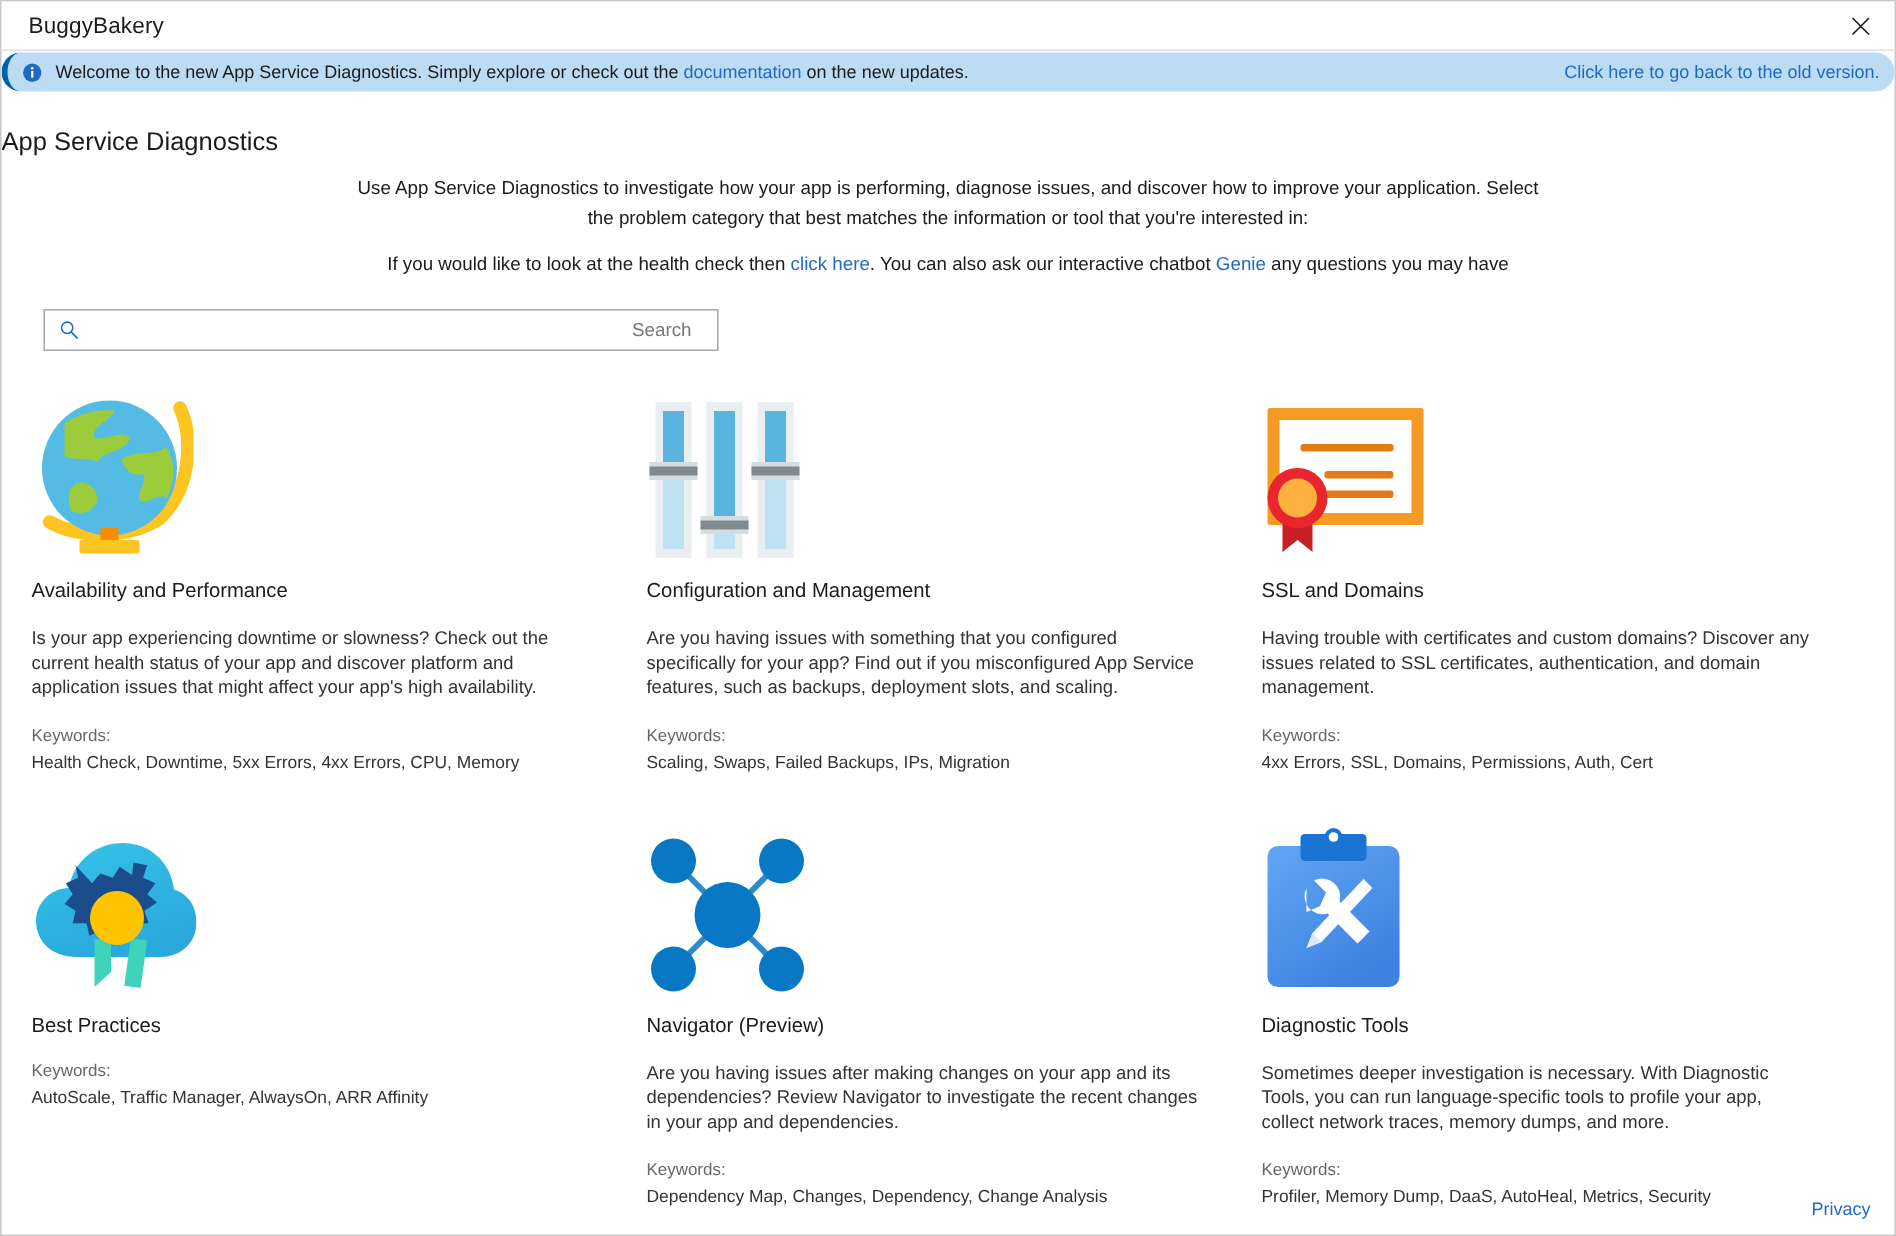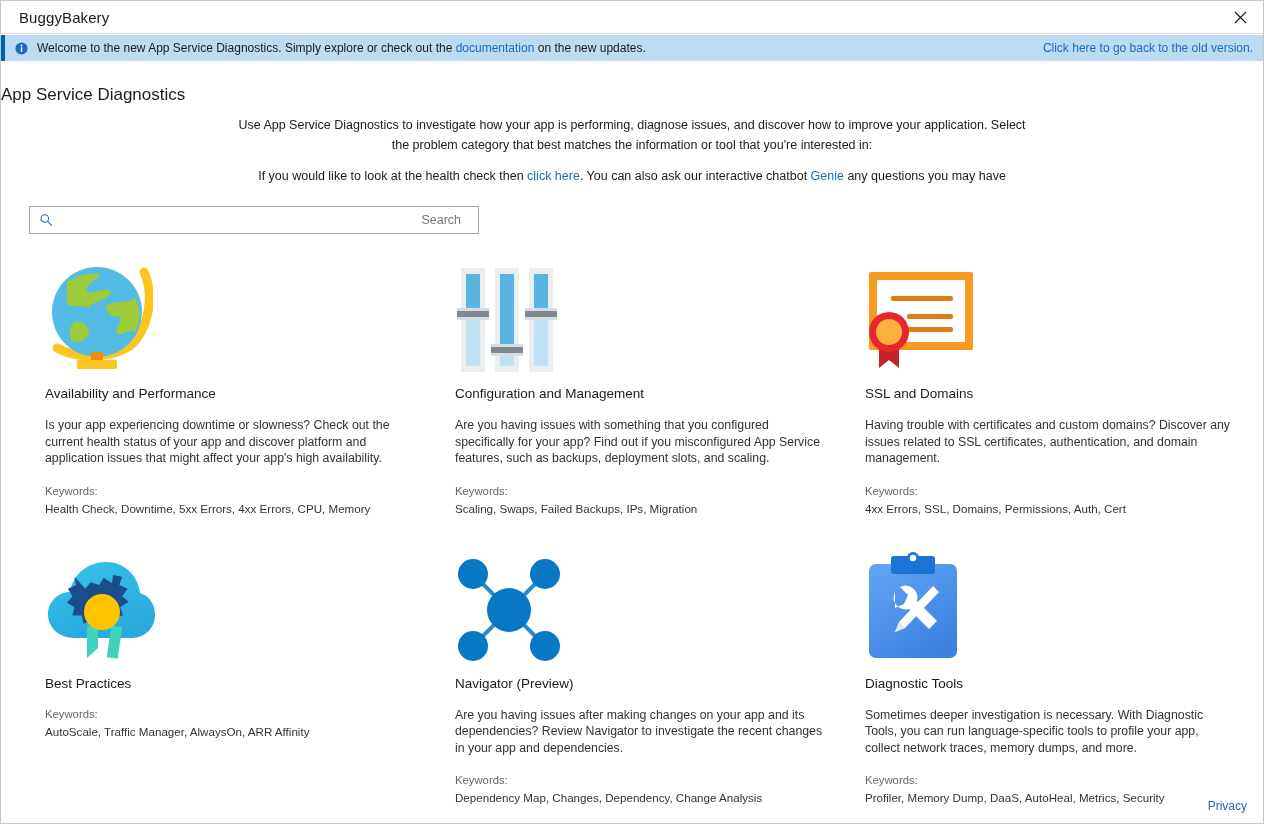--- a/index.html
+++ b/index.html
@@ -43,20 +43,21 @@
 
   
   .banner {
     position: absolute; left: 0; top: 34px;
     width: 1262px; height: 26px;
     background: #bcdcf4;
     border-left: 4px solid #0063b1;
     display: flex; align-items: center;
     font-size: 12px;
     color: #1b1b1b;
+    border-radius: 13px;
   }
   .banner-info-icon {
     margin-left: 10px; margin-right: 9px;
     width: 13px; height: 13px;
     flex: 0 0 13px;
     display: block;
   }
   .banner-text { white-space: nowrap; }
   .banner-right {
     position: absolute; right: 10px; top: 0;
@@ -119,21 +120,21 @@
     text-align: right;
   }
   .search-input::placeholder { color: #767676; opacity: 1; }
 
   
   .grid {
     position: absolute; left: 0; top: 190px;
     width: 1126px;
     display: grid;
     grid-template-columns: 410px 410px 410px;
-    padding-left: 44px;
+    padding-left: 20px;
     row-gap: 0;
   }
   .card {
     width: 400px;
     cursor: pointer;
   }
   .card-icon {
     height: 120px;
     display: flex; align-items: flex-end;
     margin-bottom: 14px;

